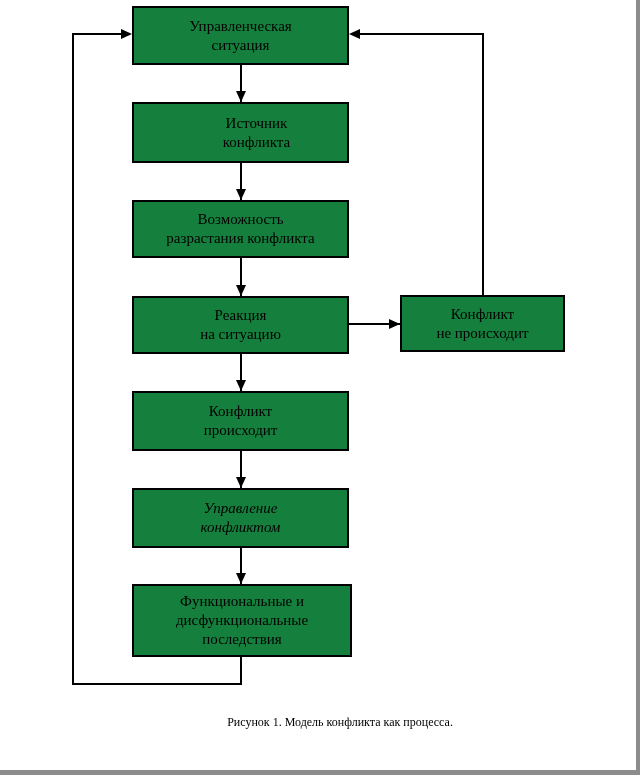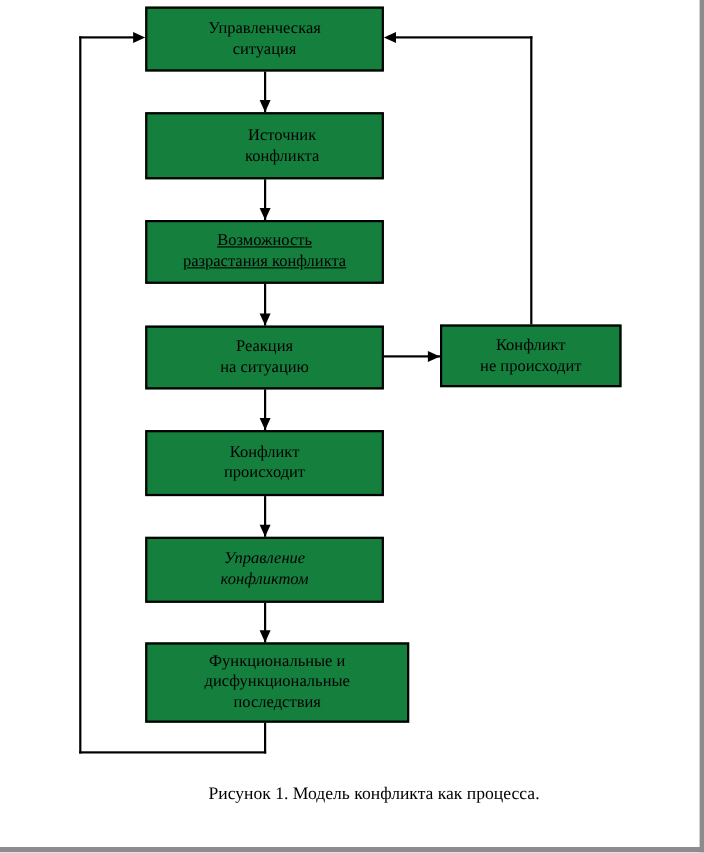--- a/index.html
+++ b/index.html
@@ -60,41 +60,41 @@
   }
   .ah-left {
     border-top: 5px solid transparent;
     border-bottom: 5px solid transparent;
     border-right: 11px solid #000000;
   }
   .caption {
     position: absolute;
     top: 711px; left: 40px; width: 600px;
     text-align: center;
-    font-size: 16px;
+    font-size: 12px;
     line-height: 22px;
     color: #000000;
   }
 </style>
 </head>
 <body>
 
 <div class="page">
 
   <div class="node" style="left:132px; top:6px; width:217px; height:59px;">
     <span class="label">Управленческая
 ситуация</span>
   </div>
 
   <div class="node" style="left:132px; top:102px; width:217px; height:61px;padding-left:32px;">
     <span class="label">Источник
 конфликта</span>
   </div>
 
-  <div class="node" style="left:132px; top:200px; width:217px; height:58px;text-decoration:underline;">
+  <div class="node" style="left:132px; top:200px; width:217px; height:58px;">
     <span class="label">Возможность
 разрастания конфликта</span>
   </div>
 
   <div class="node" style="left:132px; top:296px; width:217px; height:58px;">
     <span class="label">Реакция
 на ситуацию</span>
   </div>
 
   <div class="node" style="left:400px; top:295px; width:165px; height:57px;">
@@ -105,21 +105,21 @@
   <div class="node" style="left:132px; top:391px; width:217px; height:60px;">
     <span class="label">Конфликт
 происходит</span>
   </div>
 
   <div class="node" style="left:132px; top:488px; width:217px; height:60px;font-style:italic;">
     <span class="label">Управление
 конфликтом</span>
   </div>
 
-  <div class="node" style="left:132px; top:584px; width:240px; height:73px;">
+  <div class="node" style="left:132px; top:584px; width:220px; height:73px;">
     <span class="label">Функциональные и
 дисфункциональные
 последствия</span>
   </div>
 
   <div class="line" style="left:240px; top:65px;  width:2px; height:37px;"></div>
   <div class="ah ah-down" style="left:236px; top:91px;"></div>
 
   <div class="line" style="left:240px; top:163px; width:2px; height:37px;"></div>
   <div class="ah ah-down" style="left:236px; top:189px;"></div>

